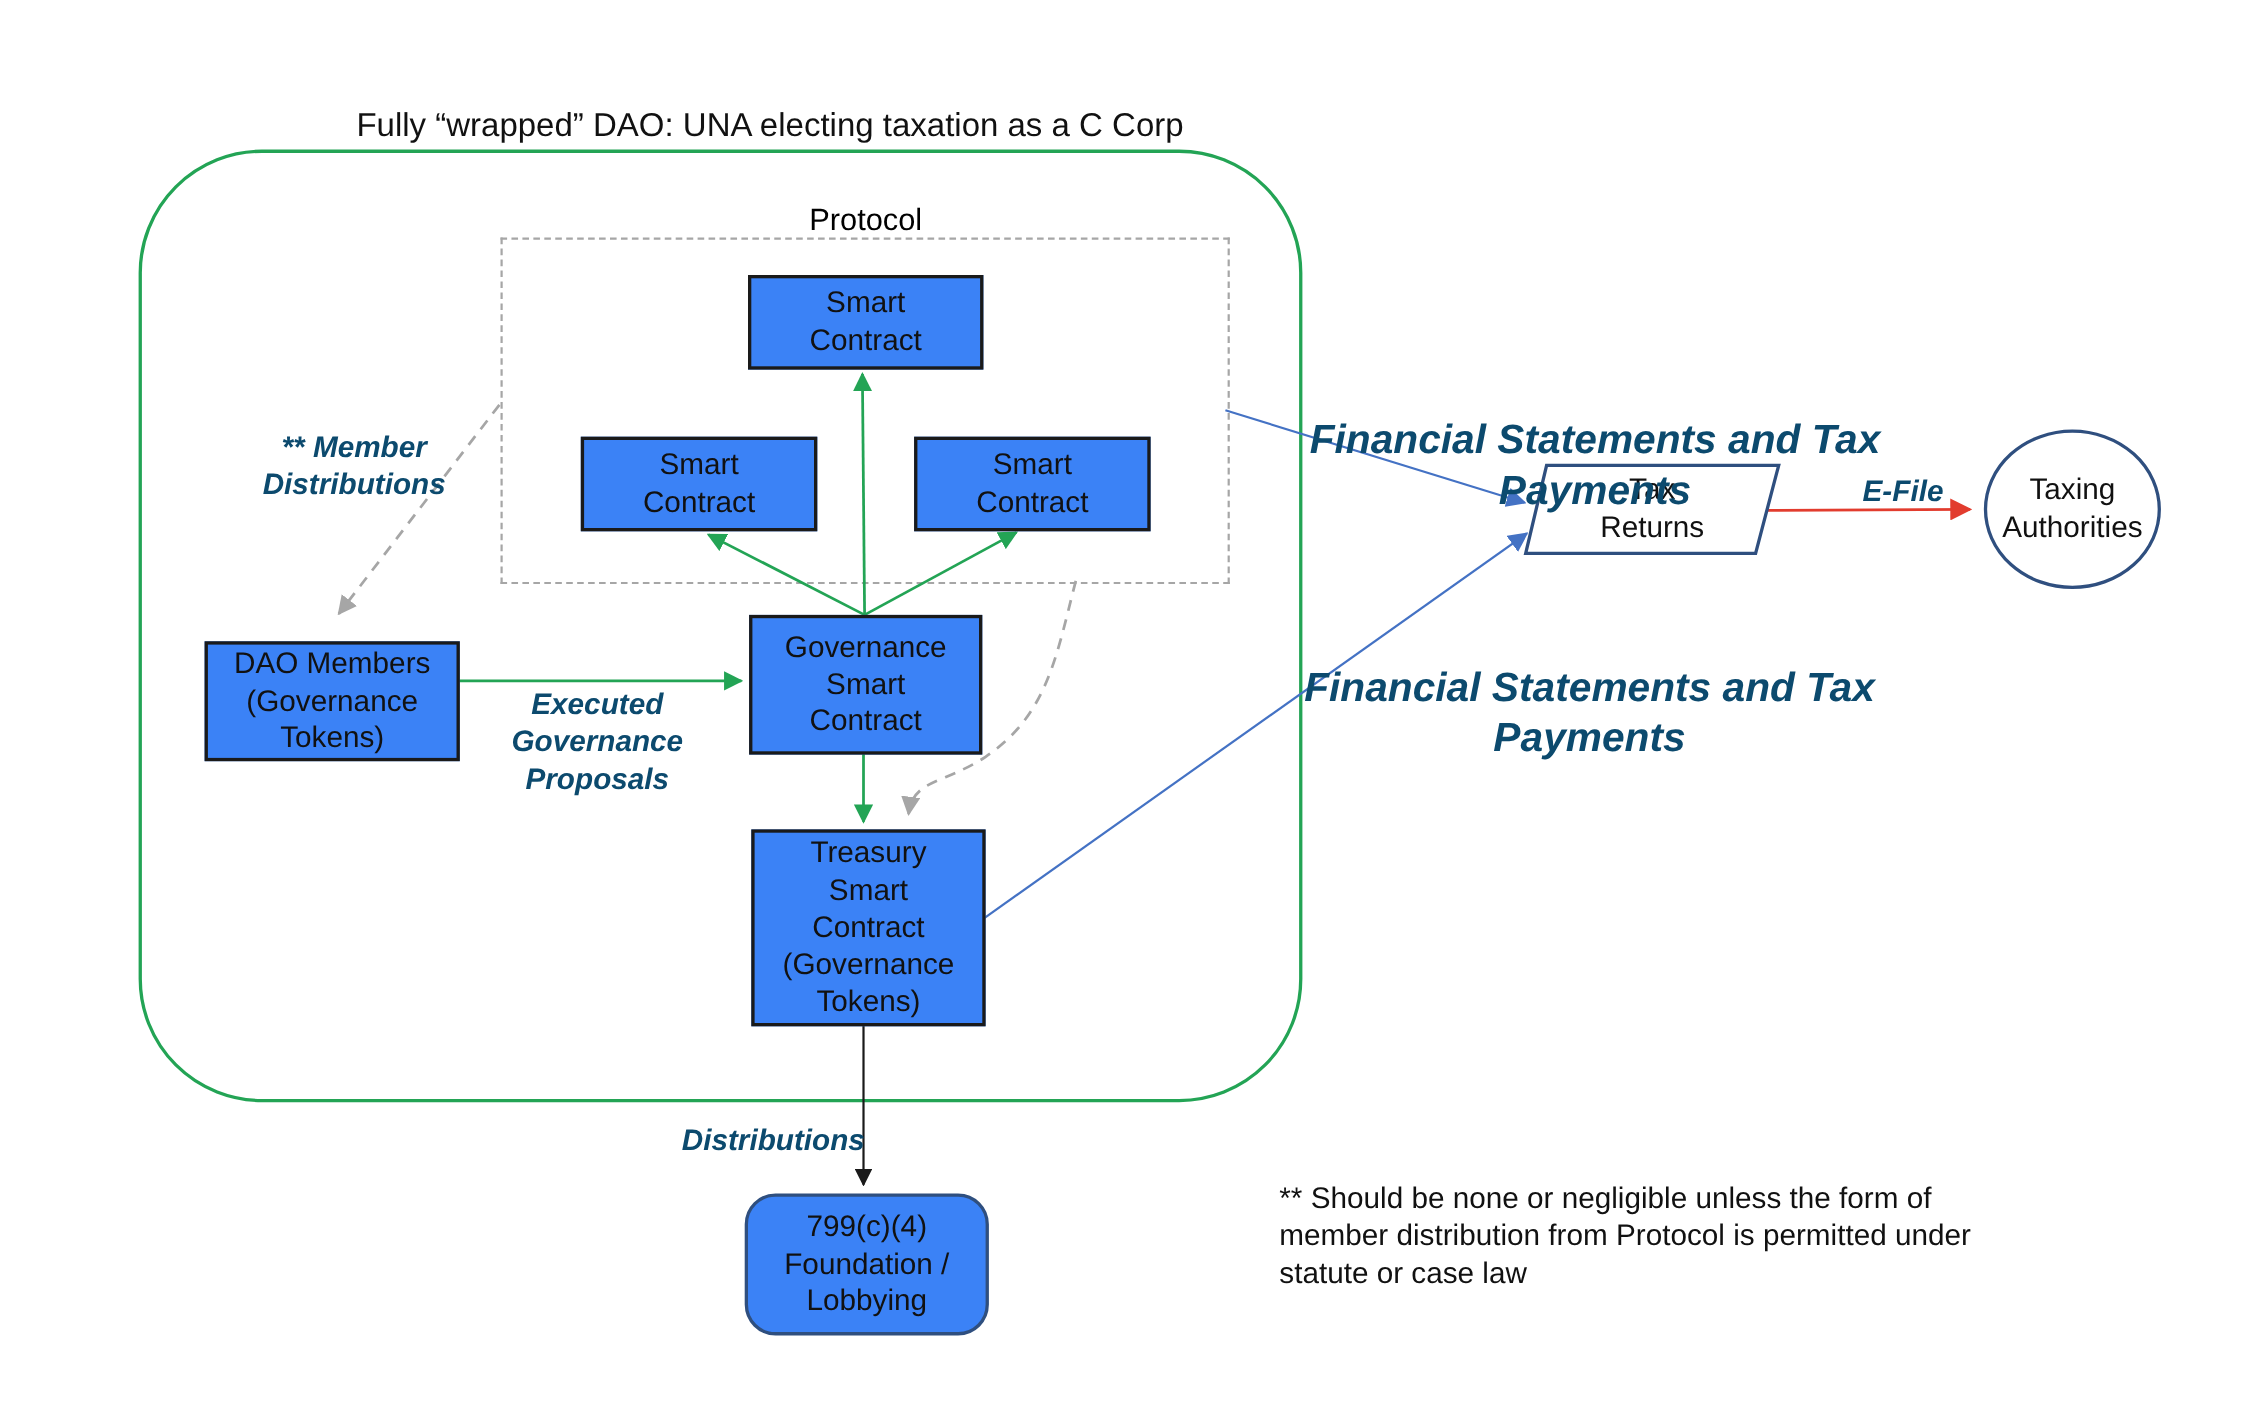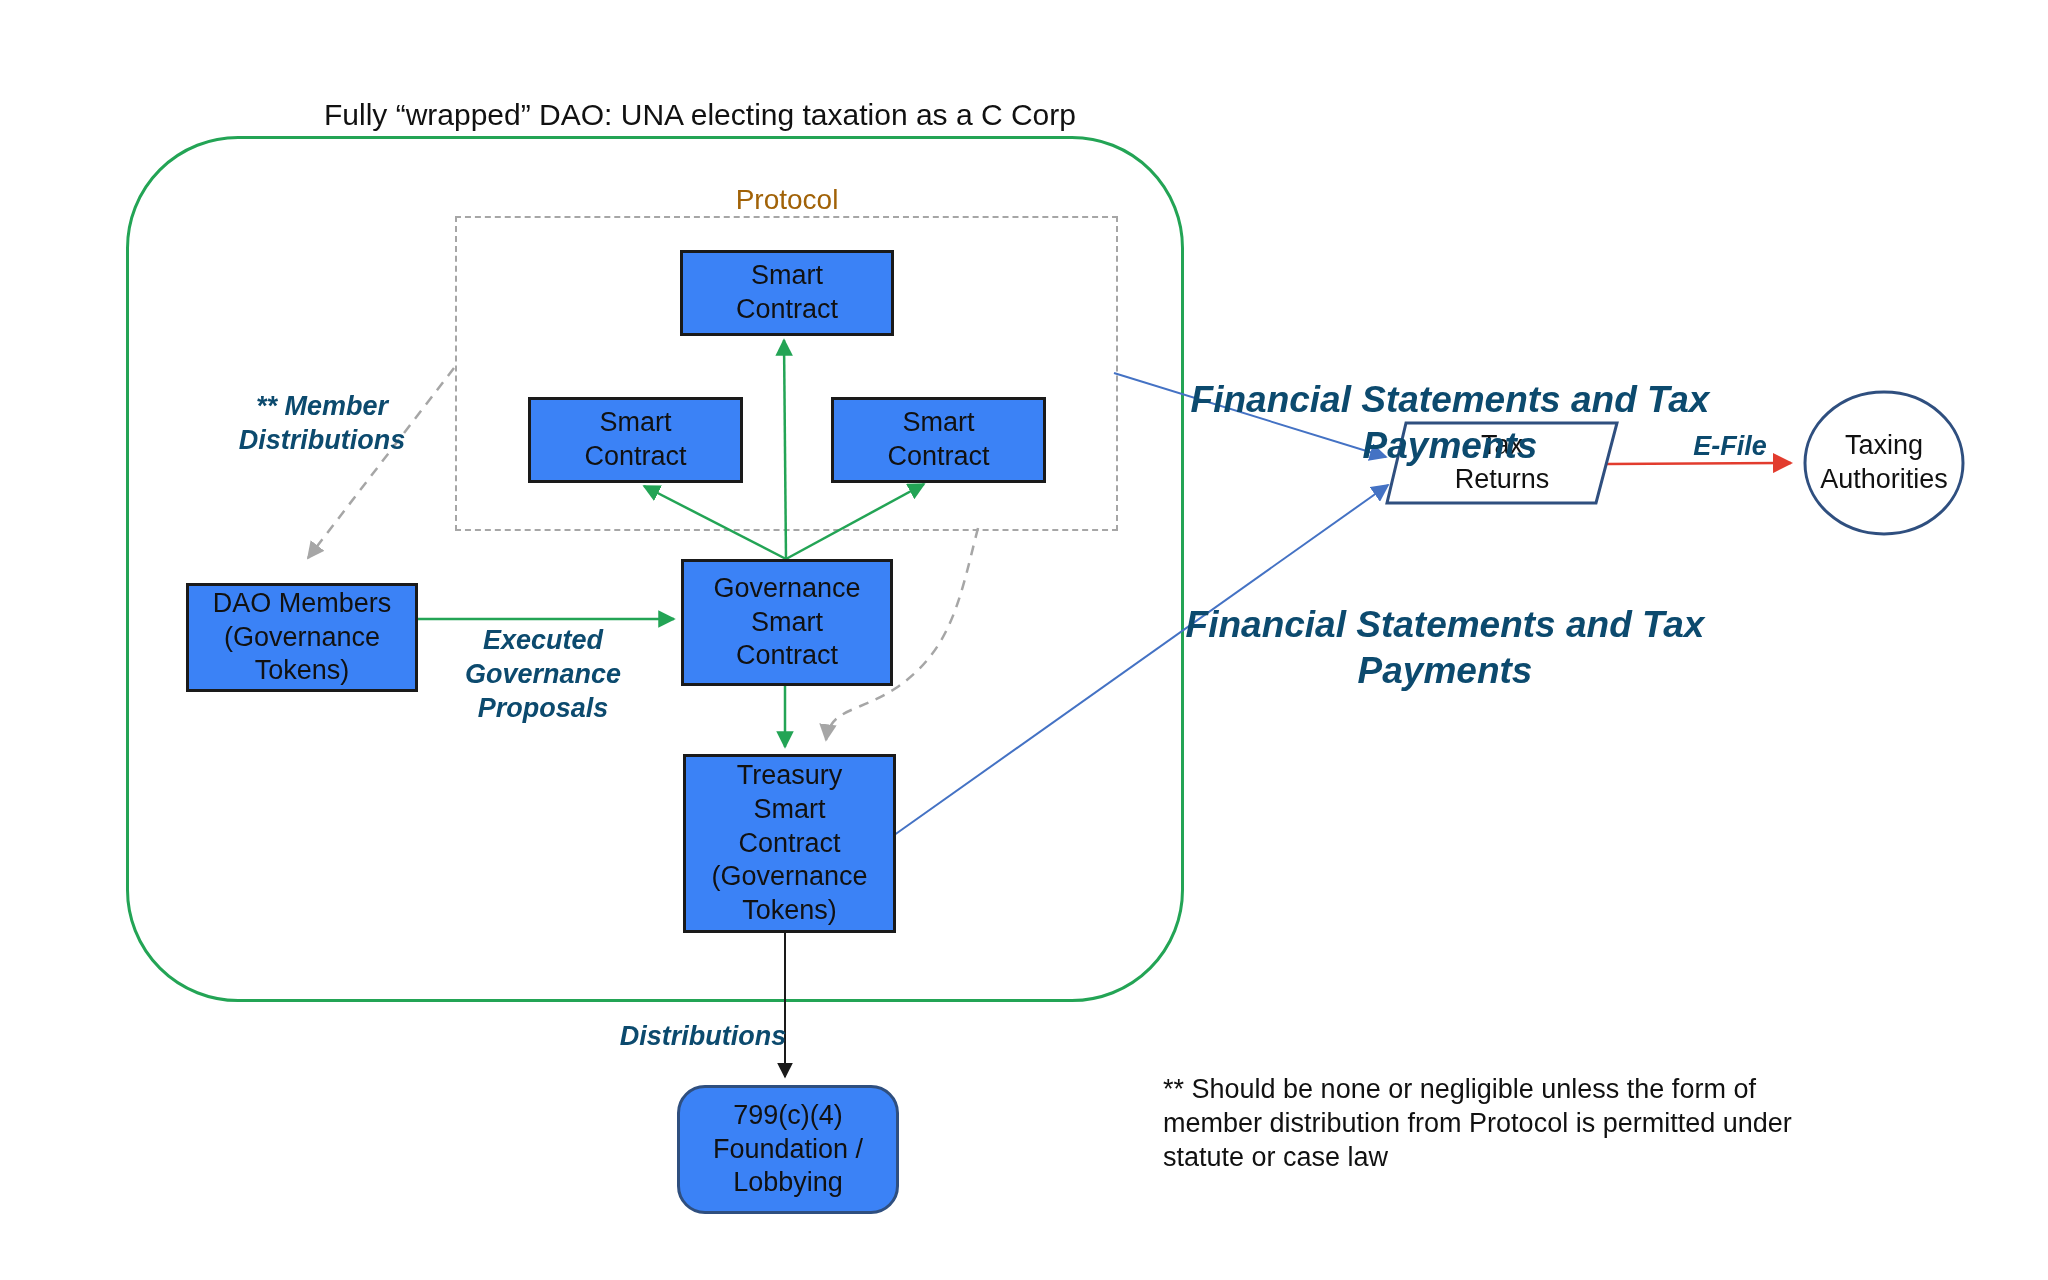--- a/index.html
+++ b/index.html
@@ -19,21 +19,21 @@
   .outer-group{
     left:126px;top:136px;width:1052px;height:860px;
     border:3px solid var(--green,#23a455);border-radius:112px;
     background:transparent;
   }
   .protocol-box{
     left:455px;top:216px;width:659px;height:311px;
     border:2px dashed var(--gray,#a6a6a6);background:transparent;
   }
   .protocol-label{
-    left:637px;top:184px;width:300px;text-align:center;font-size:28px;color:#a16207;
+    left:637px;top:184px;width:300px;text-align:center;font-size:28px;color:#000000;
   }
   svg.wires{left:0;top:0;width:2048px;height:1280px;}
   .edge-green{stroke:var(--green,#23a455);stroke-width:2.5;fill:none;}
   .edge-gray{stroke:var(--gray,#a6a6a6);stroke-width:2.5;fill:none;stroke-dasharray:10 8;}
   .edge-blue{stroke:var(--blue,#4472c4);stroke-width:2;fill:none;}
   .edge-red{stroke:var(--red,#e23c2e);stroke-width:2.5;fill:none;}
   .edge-black{stroke:#1a1a1a;stroke-width:2;fill:none;}
   .mk-green{fill:var(--green,#23a455);}
   .mk-gray{fill:var(--gray,#a6a6a6);}
   .mk-blue{fill:var(--blue,#4472c4);}

